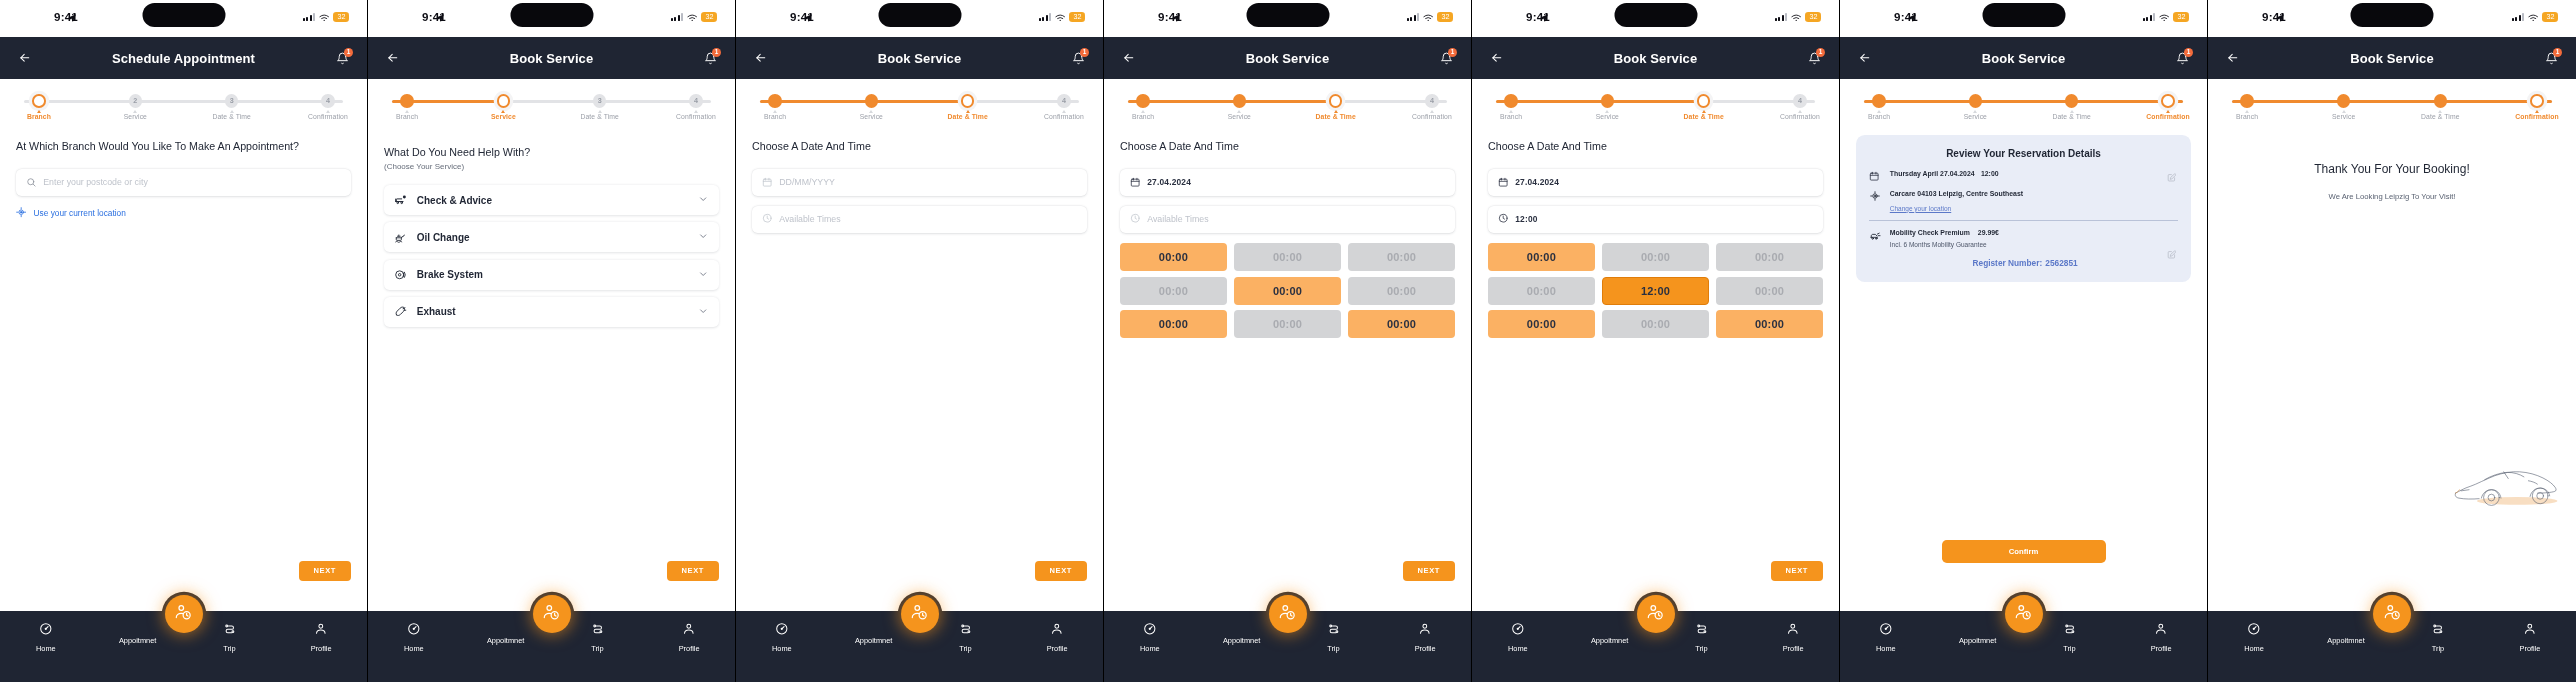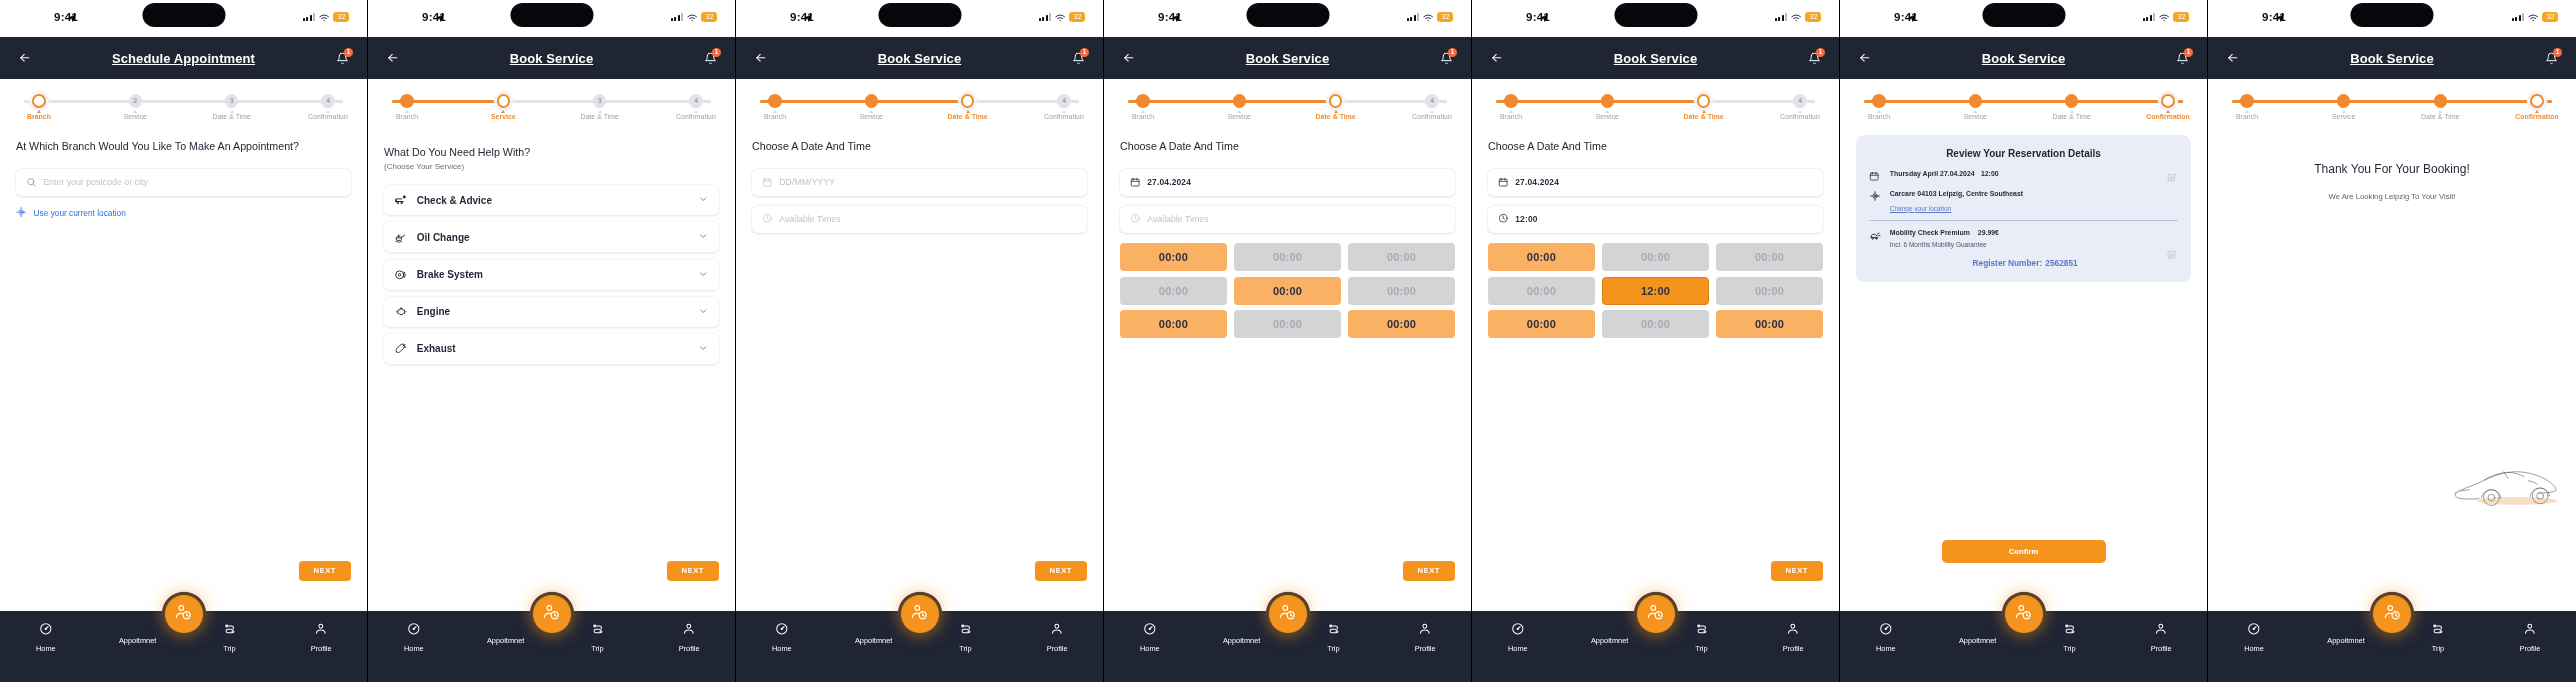--- a/index.html
+++ b/index.html
@@ -55,21 +55,20 @@
   
   .appbar {
     height: 42px; background:#1f2533;
     display:flex; align-items:center; position:relative; padding:0 17.6px;
   }
   .appbar .back { cursor:pointer; display:flex; align-items:center; }
   .appbar .title {
     position:absolute; left:0; right:0; text-align:center;
     color:#fff; font-size:13px; font-weight:700; letter-spacing:0.1px;
     pointer-events:none;
-    text-decoration:underline;
   }
   .bell-wrap { margin-left:auto; position:relative; display:flex; align-items:center;}
   .bell-badge {
     position:absolute; top:-4px; right:-4px;
     background:#f36b3b; color:#fff; font-size:6.4px; font-weight:700;
     width:9.6px; height:9.6px; border-radius:50%;
     display:flex; align-items:center; justify-content:center; line-height:1;
   }
 
   
@@ -432,35 +431,20 @@
       <div class="svc">
         <span class="ic">
               <svg width="13.6" height="13.6" viewBox="0 0 24 24" fill="none" stroke="#1f2533" stroke-width="1.6">
                 <circle cx="10" cy="12" r="7"></circle>
                 <circle cx="10" cy="12" r="2.2"></circle>
                 <path d="M16.3 8.3A7.5 7.5 0 0 1 16.3 15.7"></path>
                 <path d="M18.2 6.8a9.6 9.6 0 0 1 0 10.4"></path>
               </svg>
             </span>
         <span class="nm">Brake System</span>
-        <span class="chev"><svg width="10.4" height="10.4" viewBox="0 0 24 24" fill="none" stroke="#5a6272" stroke-width="1.8" stroke-linecap="round" stroke-linejoin="round">
-                <path d="M6 9l6 6 6-6"></path>
-              </svg></span>
-      </div>
-      <div class="svc">
-        <span class="ic">
-              <svg width="13.6" height="13.6" viewBox="0 0 24 24" fill="none" stroke="#1f2533" stroke-width="1.6" stroke-linejoin="round">
-                <path d="M7 9h2l1.6-2h4.2l1.6 2h2.2v6h-2.2l-1.6 2h-4.2L9 15H7z"></path>
-                <path d="M4.4 11v2"></path>
-                <path d="M21.2 11v2"></path>
-                <path d="M10.5 5.6h4.5"></path>
-                <path d="M12.7 5.6V7"></path>
-              </svg>
-            </span>
-        <span class="nm">Engine</span>
         <span class="chev"><svg width="10.4" height="10.4" viewBox="0 0 24 24" fill="none" stroke="#5a6272" stroke-width="1.8" stroke-linecap="round" stroke-linejoin="round">
                 <path d="M6 9l6 6 6-6"></path>
               </svg></span>
       </div>
       <div class="svc">
         <span class="ic">
               <svg width="13.6" height="13.6" viewBox="0 0 24 24" fill="none" stroke="#1f2533" stroke-width="1.6" stroke-linecap="round" stroke-linejoin="round">
                 <path d="M4.6 17.6c-1.6-1.6-1.2-4.6 1-6.8l5.2-5.2c2.2-2.2 5.2-2.6 6.8-1s1.2 4.6-1 6.8L11.4 16.6c-2.2 2.2-5.2 2.6-6.8 1z"></path>
                 <path d="M16 6.5l3.4-1.6"></path>
                 <path d="M17.6 9.2l3.2 0"></path>

